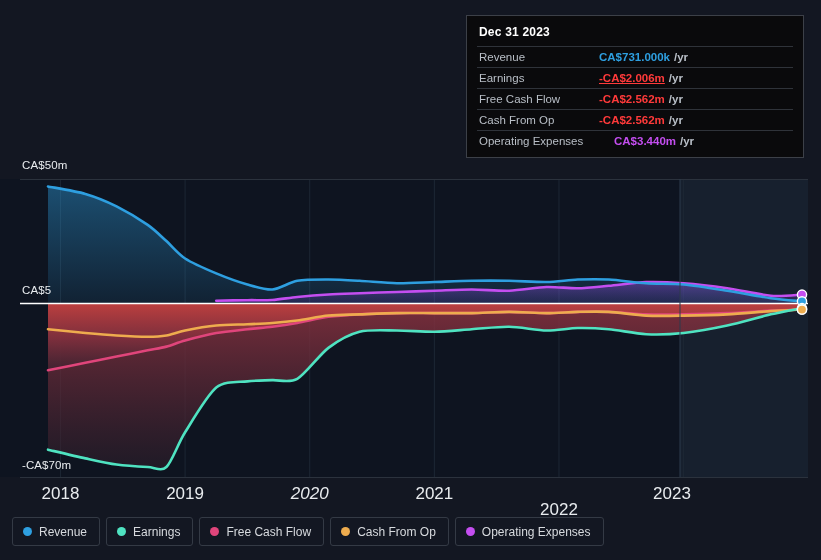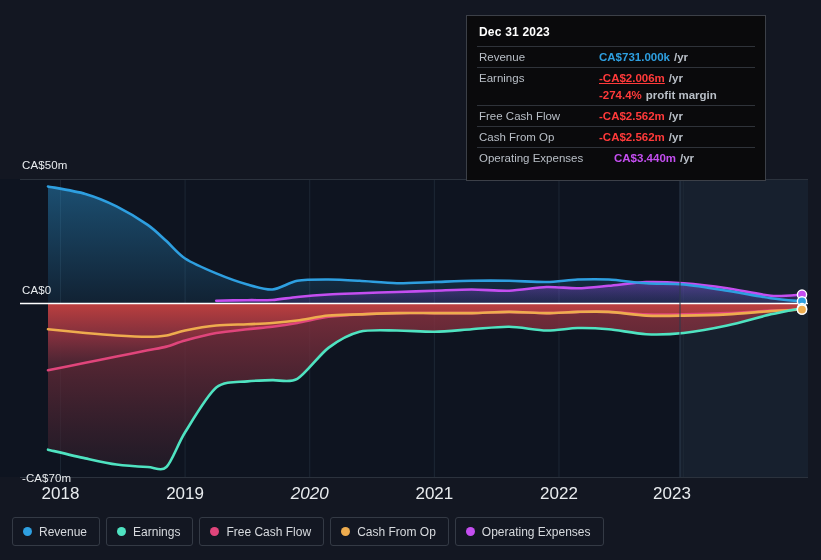--- a/index.html
+++ b/index.html
@@ -27,41 +27,41 @@
   
   .axis-label {
     position: absolute;
     font-size: 11.5px;
     color: #e9ecef;
     white-space: nowrap;
     letter-spacing: .1px;
   }
   #y-label-top    { left: 22px; top: 159px; }
   #y-label-zero   { left: 22px; top: 284px; }
-  #y-label-bottom { left: 22px; top: 472px; }
+  #y-label-bottom { left: 22px; top: 459px; }
 
   .x-tick {
     position: absolute;
     top: 484px;
     font-size: 17px;
     color: #e9ecef;
     transform: translateX(-50%);
     white-space: nowrap;
   }
 
   
   #tooltip-card {
     position: absolute;
     left: 466px;
     top: 15px;
-    width: 300px;
+    width: 338px;
     background: #0a0a0c;
     border: 1px solid #3c4048;
     box-sizing: border-box;
-    padding: 8px 10px 12px 10px;
+    padding: 8px 10px 6px 10px;
   }
   #tooltip-title {
     font-size: 12px;
     font-weight: bold;
     color: #ffffff;
     padding: 1px 0 7px 2px;
     letter-spacing: .2px;
   }
   .tt-row {
     display: flex;
@@ -181,48 +181,44 @@
         <circle cx="802" cy="301.35135" r="4.6" fill="#2e9fe0" stroke="#ffffff" stroke-width="1.4"></circle>
         <circle cx="802" cy="308.14823333333334" r="4.6" fill="#4fe3c1" stroke="#ffffff" stroke-width="1.4"></circle>
         <circle cx="802" cy="309.52896666666663" r="4.6" fill="#e0457b" stroke="#ffffff" stroke-width="1.4"></circle>
         <circle cx="802" cy="309.52896666666663" r="4.6" fill="#eeac4e" stroke="#ffffff" stroke-width="1.4"></circle>
       </g>
 
     <line id="x-axis-line" x1="20" y1="477.5" x2="808" y2="477.5" stroke="#2b323d" stroke-width="1"></line>
   </svg>
 
   <div class="axis-label" id="y-label-top">CA$50m</div>
-  <div class="axis-label" id="y-label-zero">CA$0</div>
+  <div class="axis-label" id="y-label-zero">CA$5</div>
   <div class="axis-label" id="y-label-bottom">-CA$70m</div>
 
   <div id="x-ticks">
       <div class="x-tick" style="left: 60.4628px;">2018</div>
       <div class="x-tick" style="left: 185.091px; text-align: center;">2019</div>
       <div class="x-tick" style="left: 309.719px; font-style: italic;">2020</div>
       <div class="x-tick" style="left: 434.347px;">2021</div>
-      <div class="x-tick" style="left: 558.975px;">2022</div>
+      <div class="x-tick" style="left: 558.975px; margin-top: 16px;">2022</div>
       <div class="x-tick" style="left: 672px;">2023</div>
     </div>
 </div>
 
 <div id="tooltip-card">
   <div id="tooltip-title">Dec 31 2023</div>
   <div id="tooltip-rows">
       <div class="tt-row">
         <div class="tt-key">Revenue</div>
         <div><span class="tt-val" style="color: rgb(46, 159, 224);">CA$731.000k</span><span class="tt-suffix">/yr</span></div>
       </div>
       <div class="tt-row">
         <div class="tt-key">Earnings</div>
         <div><span class="tt-val" style="color: rgb(255, 58, 58); text-decoration: underline;">-CA$2.006m</span><span class="tt-suffix">/yr</span></div>
       </div>
-      <div class="tt-row noline">
-        <div class="tt-key"></div>
-        <div><span class="tt-val" style="color: rgb(255, 58, 58);">-274.4%</span><span class="tt-suffix">profit margin</span></div>
-      </div>
       <div class="tt-row">
         <div class="tt-key">Free Cash Flow</div>
         <div><span class="tt-val" style="color: rgb(255, 58, 58);">-CA$2.562m</span><span class="tt-suffix">/yr</span></div>
       </div>
       <div class="tt-row">
         <div class="tt-key">Cash From Op</div>
         <div><span class="tt-val" style="color: rgb(255, 58, 58);">-CA$2.562m</span><span class="tt-suffix">/yr</span></div>
       </div>
       <div class="tt-row">
         <div class="tt-key">Operating Expenses</div>

